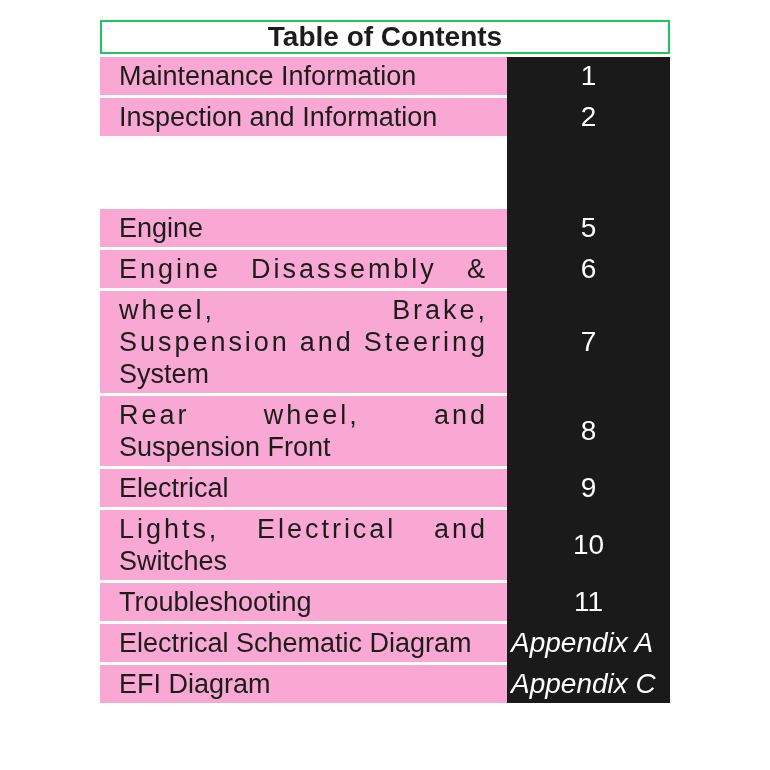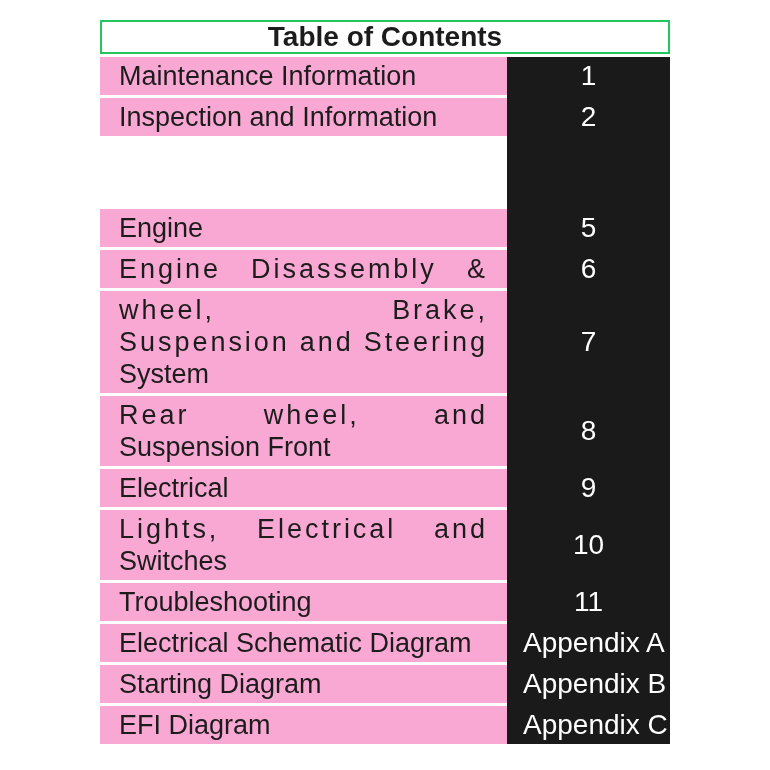--- a/index.html
+++ b/index.html
@@ -67,21 +67,22 @@
     display: flex;
     align-items: center;
     justify-content: center;
     color: #ffffff;
     font-size: 28px;
     line-height: 32px;
     background: transparent;
   }
   .page-cell.appendix {
     justify-content: flex-start;
-    padding-left: 16px;
+    padding-left: 4px;
+    font-style: italic;
   }
 </style>
 </head>
 <body>
 
 <div class="toc-table">
   <div class="toc-header">Table of Contents</div>
   <div class="toc-body">
     <div class="page-strip"></div>
   <div class="toc-row">
@@ -168,24 +169,18 @@
     <div class="page-cell">11</div>
   </div>
       <div class="toc-row">
     <div class="title-cell">
           <div class="line">Electrical Schematic Diagram</div>
         </div>
     <div class="page-cell appendix">Appendix A</div>
   </div>
       <div class="toc-row">
     <div class="title-cell">
-          <div class="line">Starting Diagram</div>
-        </div>
-    <div class="page-cell appendix">Appendix B</div>
-  </div>
-      <div class="toc-row">
-    <div class="title-cell">
           <div class="line">EFI Diagram</div>
         </div>
     <div class="page-cell appendix">Appendix C</div>
   </div>
     </div>
 </div>
 
 </body></html>

